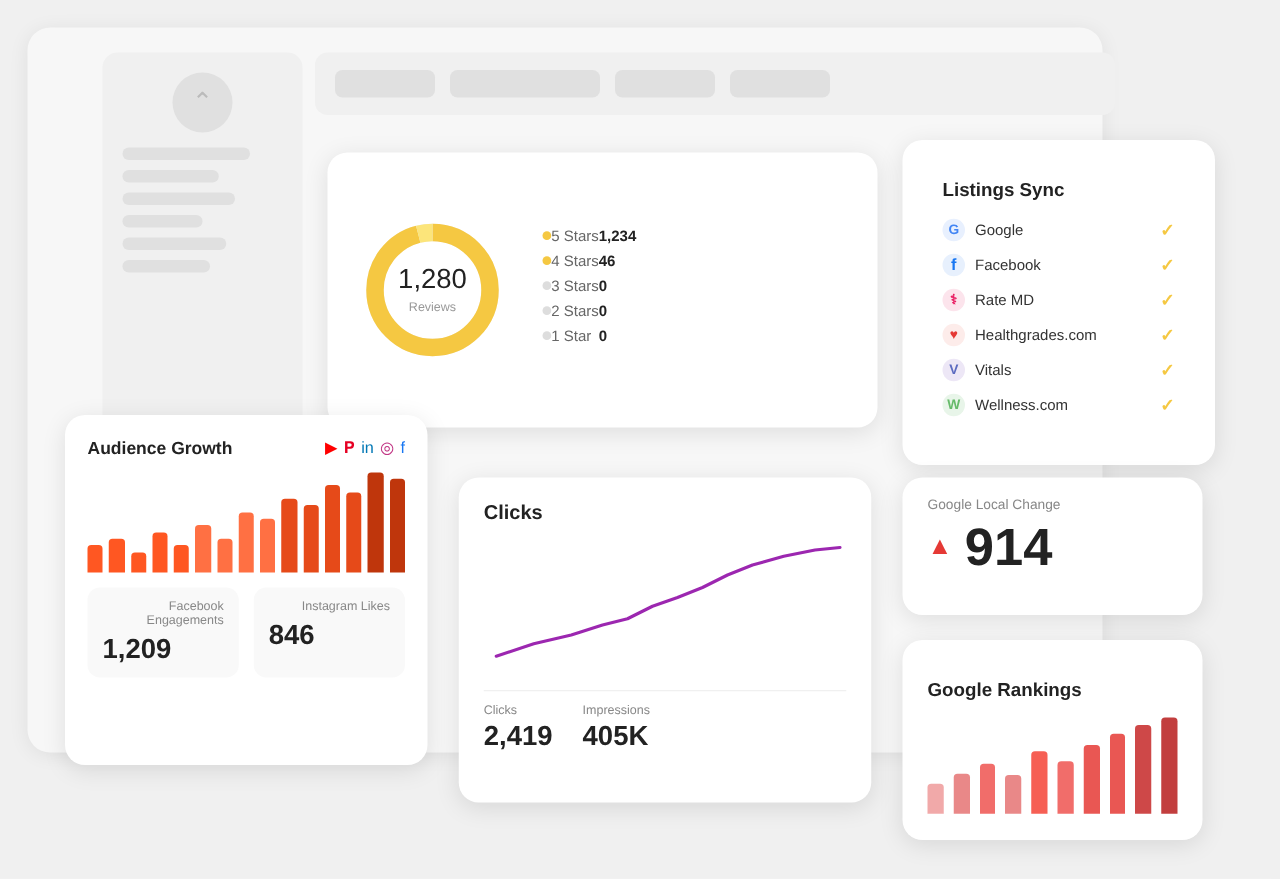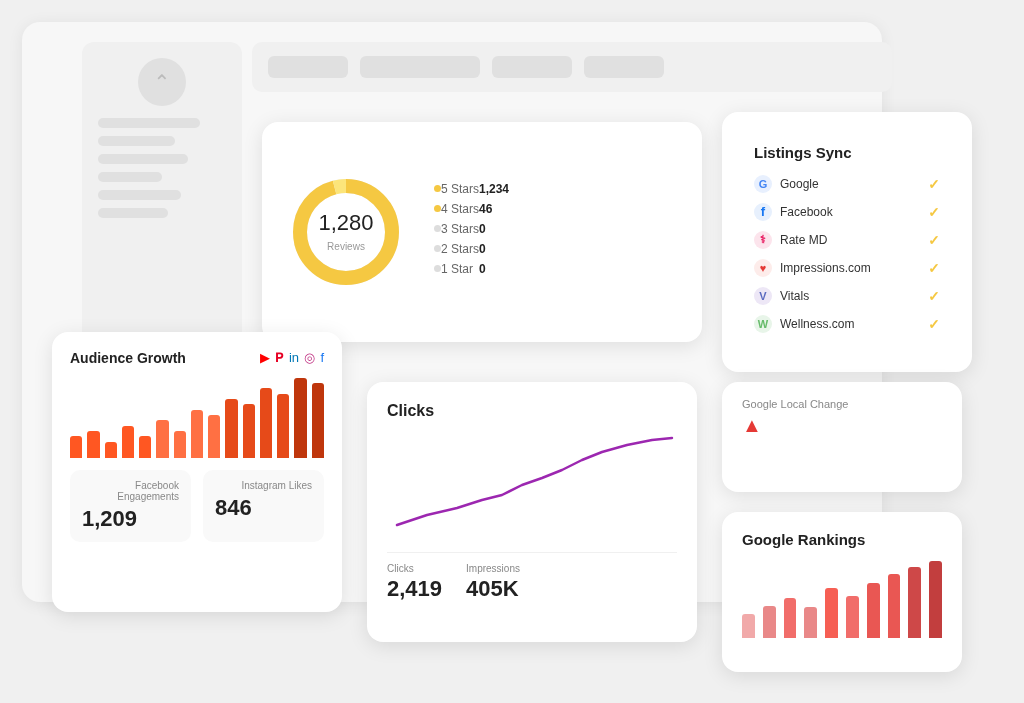--- a/index.html
+++ b/index.html
@@ -317,21 +317,21 @@
 
     
     .rankings-card {
       position: absolute;
       top: 490px; left: 700px;
       width: 240px; height: 160px;
       background: #fff;
       border-radius: 16px;
       box-shadow: 0 4px 20px rgba(0,0,0,0.10);
       z-index: 6;
-      padding: 19px 20px;
+      padding: 32px 20px;
     }
     .rankings-title {
       font-size: 15px;
       font-weight: 700;
       color: #222;
       margin-bottom: 10px;
     }
     .rankings-bars {
       display: flex;
       align-items: flex-end;
@@ -433,21 +433,21 @@
     <div class="listing-row">
       <div class="listing-name-wrap">
         <div class="listing-icon" style="background:#fce4ec; color:#e91e63;">⚕</div>
         <span class="listing-name">Rate MD</span>
       </div>
       <span class="check-icon">✓</span>
     </div>
     <div class="listing-row">
       <div class="listing-name-wrap">
         <div class="listing-icon" style="background:#fdecea; color:#e53935;">♥</div>
-        <span class="listing-name">Impressions.com</span>
+        <span class="listing-name">Healthgrades.com</span>
       </div>
       <span class="check-icon">✓</span>
     </div>
     <div class="listing-row">
       <div class="listing-name-wrap">
         <div class="listing-icon" style="background:#ede7f6; color:#5c6bc0;">V</div>
         <span class="listing-name">Vitals</span>
       </div>
       <span class="check-icon">✓</span>
     </div>
@@ -516,20 +516,21 @@
         <span class="clicks-stat-label">Impressions</span>
         <span class="clicks-stat-value">405K</span>
       </div>
     </div>
   </div>
 
   <div class="google-change-card">
     <div class="change-label">Google Local Change</div>
     <div class="change-value-row">
       <span class="triangle-up">▲</span>
+      <span class="change-value">914</span>
     </div>
   </div>
 
   <div class="rankings-card">
     <div class="rankings-title">Google Rankings</div>
     <div class="rankings-bars">
       <div class="r-bar" style="height:30%; background:#ef9a9a;"></div>
       <div class="r-bar" style="height:40%; background:#e57373;"></div>
       <div class="r-bar" style="height:50%; background:#ef5350;"></div>
       <div class="r-bar" style="height:38%; background:#e57373;"></div>

